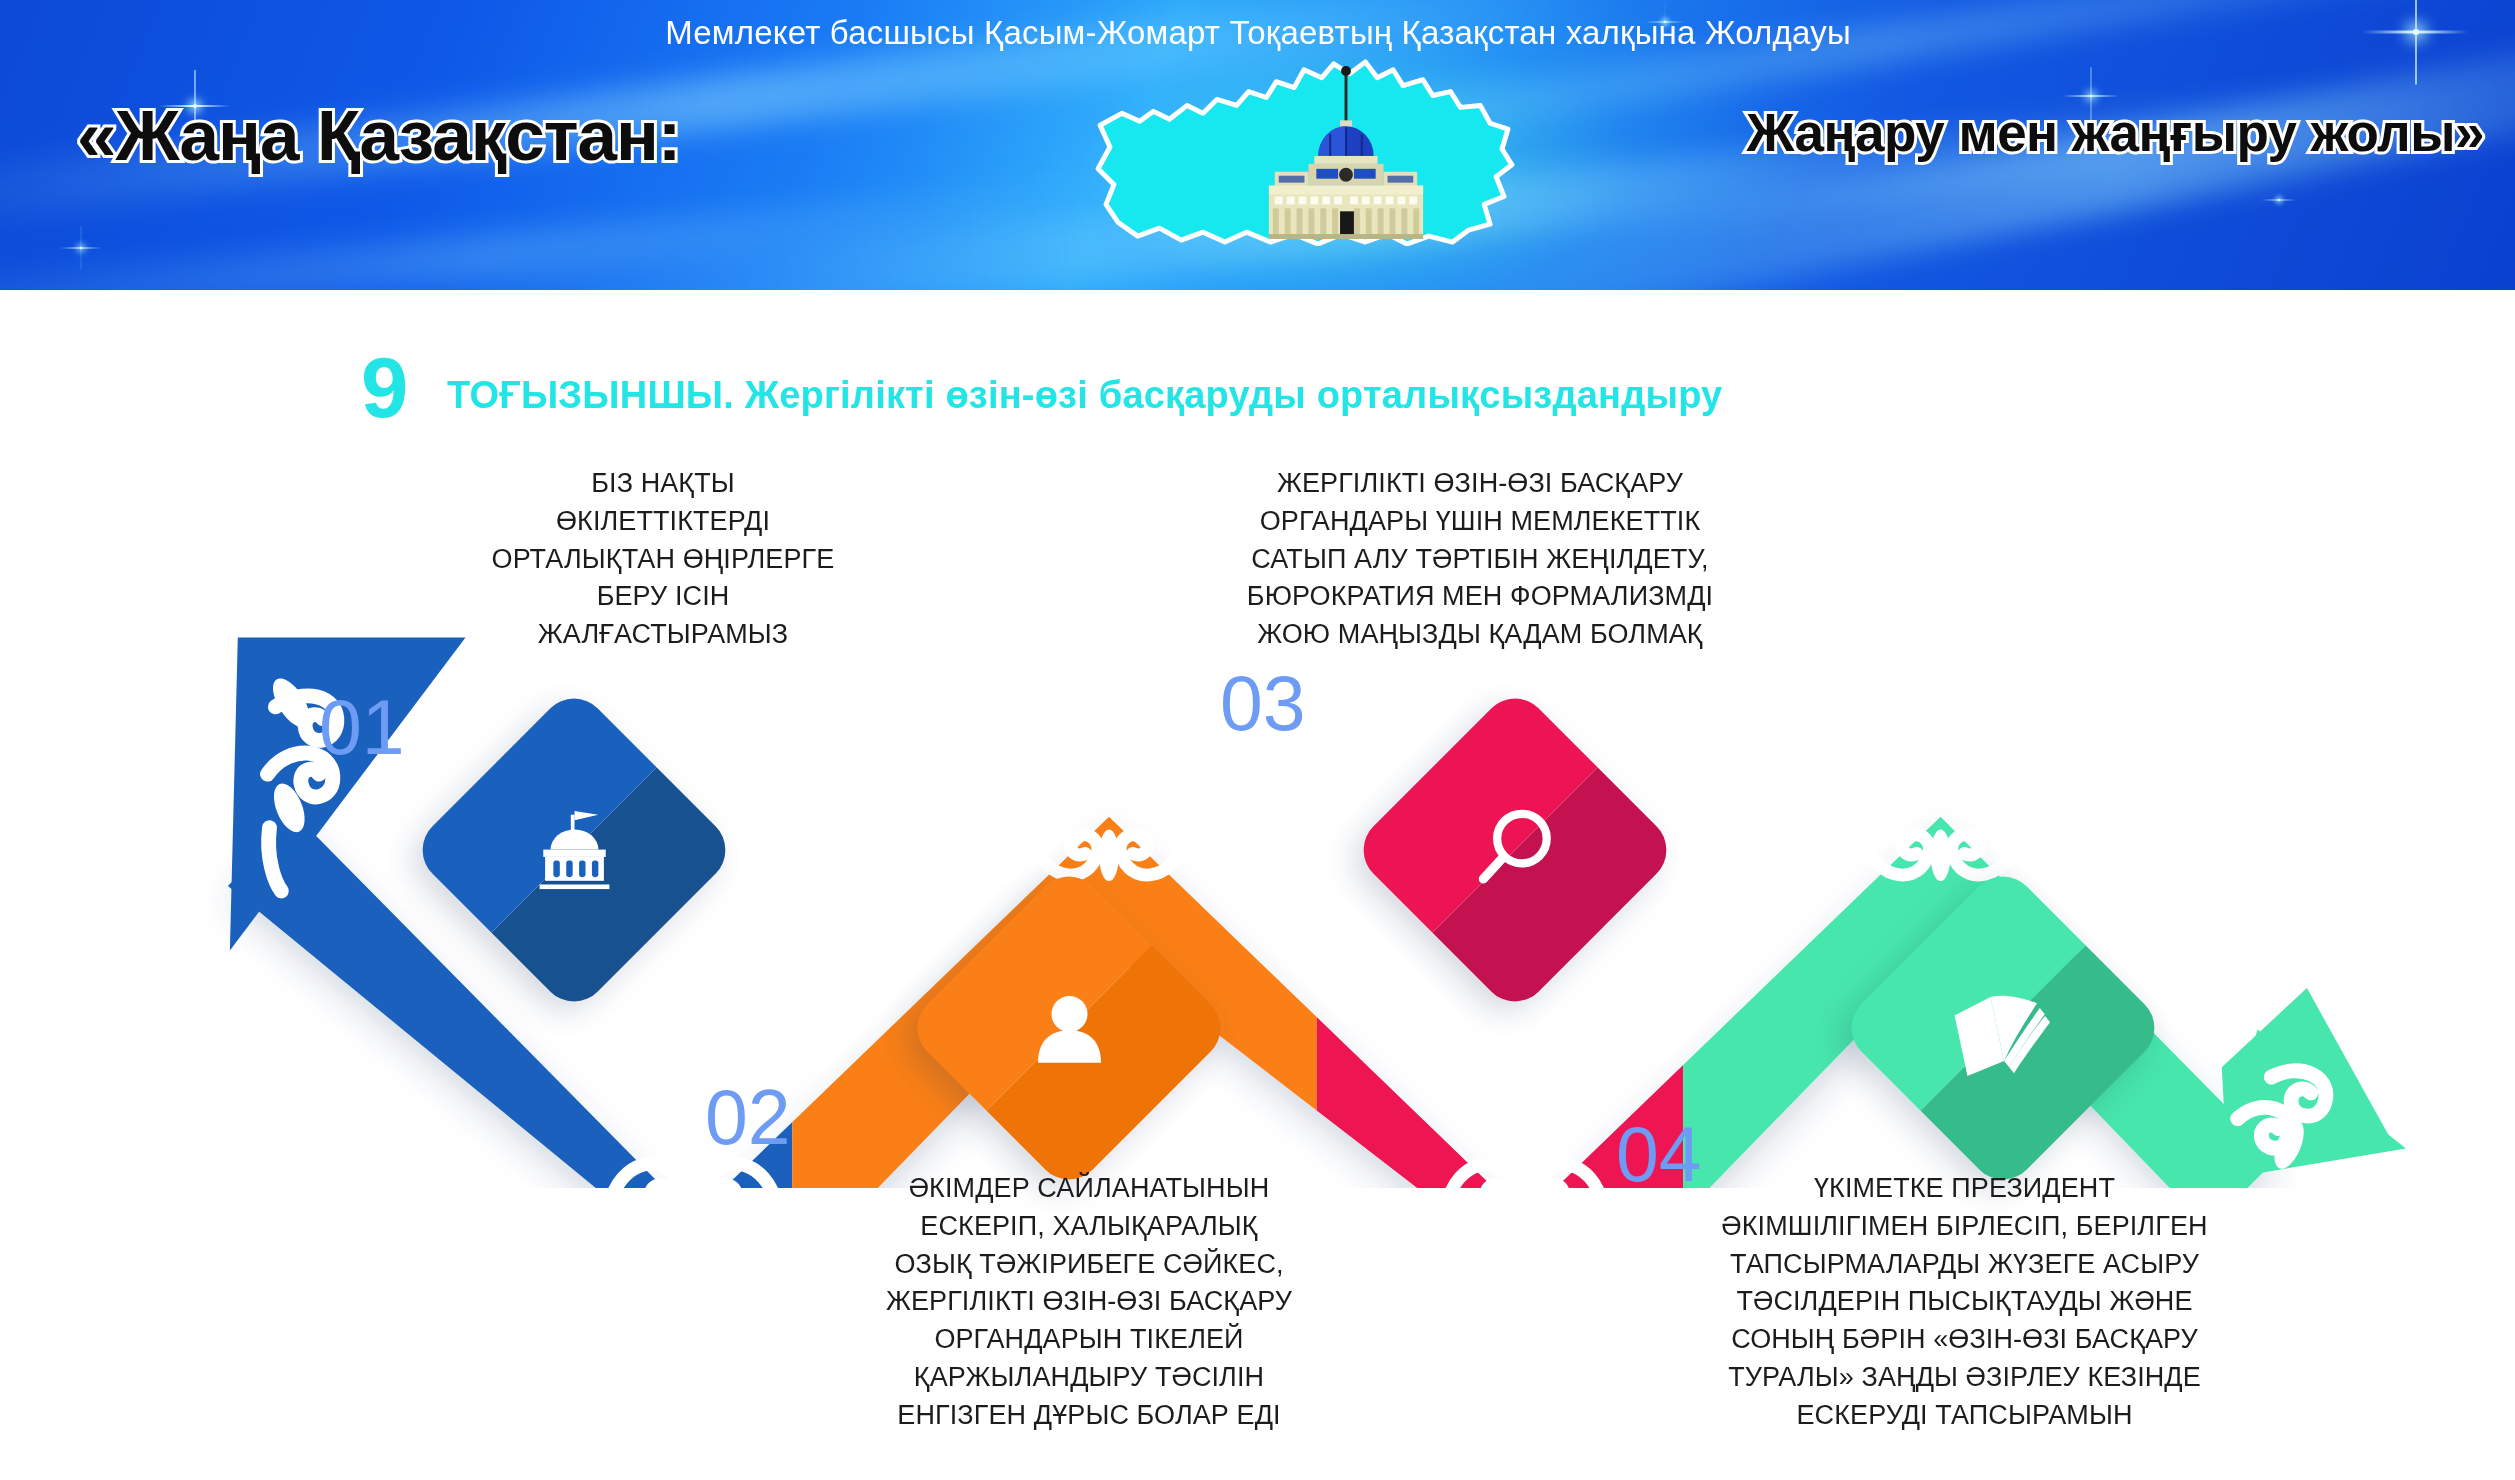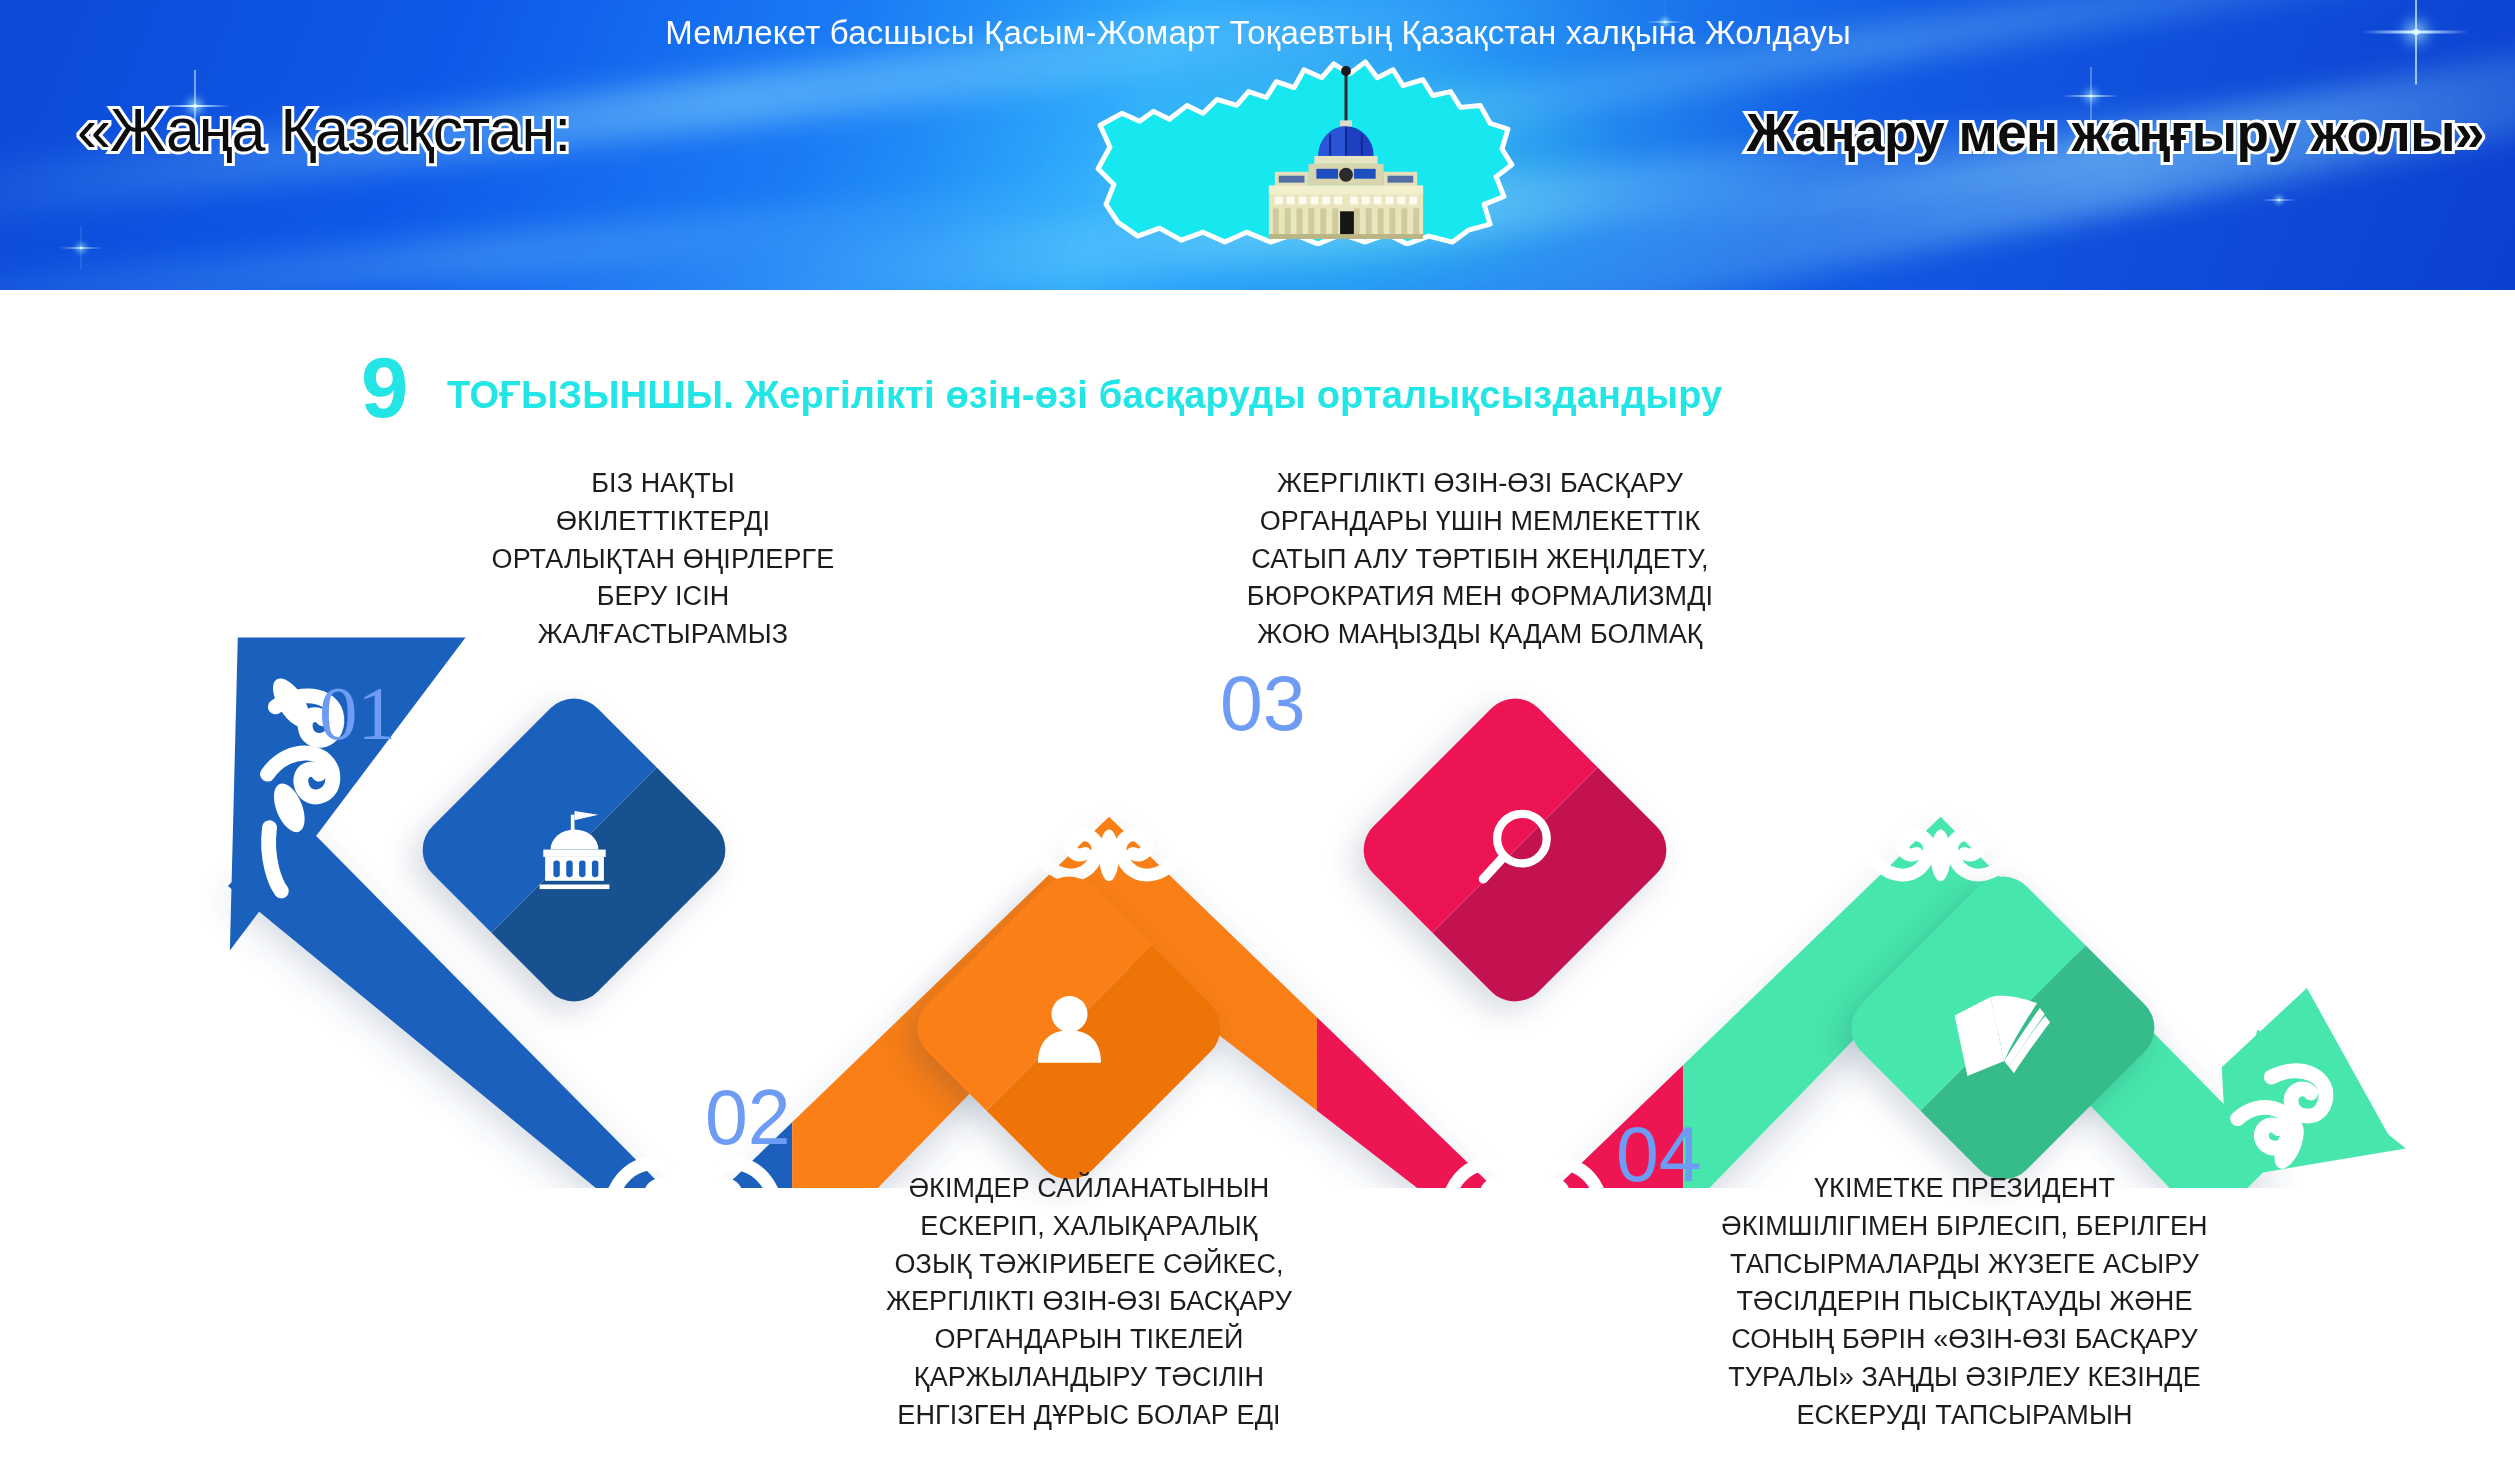--- a/index.html
+++ b/index.html
@@ -27,21 +27,21 @@
   .star::before, .star::after { content:""; position:absolute; background:linear-gradient(90deg, rgba(255,255,255,0), #dffcff, rgba(255,255,255,0)); }
   .star::before { left:-34px; top:1.2px; width:71px; height:1.6px; }
   .star::after  { top:-34px; left:1.2px; width:1.6px; height:71px; }
   .st-a { left:193px; top:104px; } .st-b { left:2414px; top:30px; transform:scale(1.5); }
   .st-c { left:2089px; top:94px; transform:scale(.8); } .st-d { left:1663px; top:20px; transform:scale(.55); }
   .st-e { left:79px;  top:246px; transform:scale(.6); } .st-f { left:2277px; top:198px; transform:scale(.5); }
 
   .kz-map { position:absolute; left:1092px; top:48px; width:426px; height:188px; }
   .title-line { position:absolute; left:0; top:14px; width:2516px; text-align:center;
     color:#ffffff; font-size:33px; font-weight:400; letter-spacing:0.2px; white-space:nowrap; }
-  .headline-l { position:absolute; left:77px; top:95px; font-size:61px; font-weight:400; color:#0d0d0d;
+  .headline-l { position:absolute; left:77px; top:95px; font-size:71px; font-weight:700; color:#0d0d0d;
     -webkit-text-stroke:6px #ffffff; paint-order:stroke fill; letter-spacing:-1px; white-space:nowrap; }
   .headline-r { position:absolute; right:32px; top:102px; font-size:53px; font-weight:900; color:#0d0d0d;
     -webkit-text-stroke:6px #ffffff; paint-order:stroke fill; letter-spacing:-0.5px; white-space:nowrap; }
 
   
   .sec-num { position:absolute; left:361px; top:345px; font-size:85px; font-weight:700;
     color:#23e5e5; line-height:1; }
   .sec-title { position:absolute; left:447px; top:374px; font-size:38px; font-weight:800;
     color:#23e5e5; letter-spacing:0.2px; white-space:nowrap; }
 
@@ -54,21 +54,21 @@
   .diamond .half { position:absolute; top:0; width:50%; height:100%; }
   .diamond .lt { left:0; } .diamond .rt { right:0; }
   .diamond .glyph { position:absolute; left:0; top:0; width:100%; height:100%;
     transform:rotate(-45deg); display:flex; align-items:center; justify-content:center; }
 
   #d1 { left:457px; top:733px; } #d2 { left:952px; top:911px; }
   #d3 { left:1398px; top:733px; } #d4 { left:1886px; top:911px; }
 
   
   .num { position:absolute; font-size:77px; font-weight:400; color:#6e9cf5; line-height:1; }
-  #n1 { left:319px; top:675px;font-family:Liberation Serif, serif; } #n2 { left:705px; top:1079px; }
+  #n1 { left:319px; top:689px; } #n2 { left:705px; top:1079px; }
   #n3 { left:1220px; top:665px; } #n4 { left:1616px; top:1079px;margin-top:37px; }
 
   
   .tblock { position:absolute; text-align:center; color:#1c1c1c; font-size:27px;
     font-weight:400; line-height:1.40; letter-spacing:0.1px; }
   #t1 { left:386px;  top:465px;  width:554px; }
   #t3 { left:1173px; top:465px;  width:614px; }
   #t2 { left:782px;  top:1170px; width:614px; }
   #t4 { left:1638px; top:1170px; width:653px; }
 </style>

